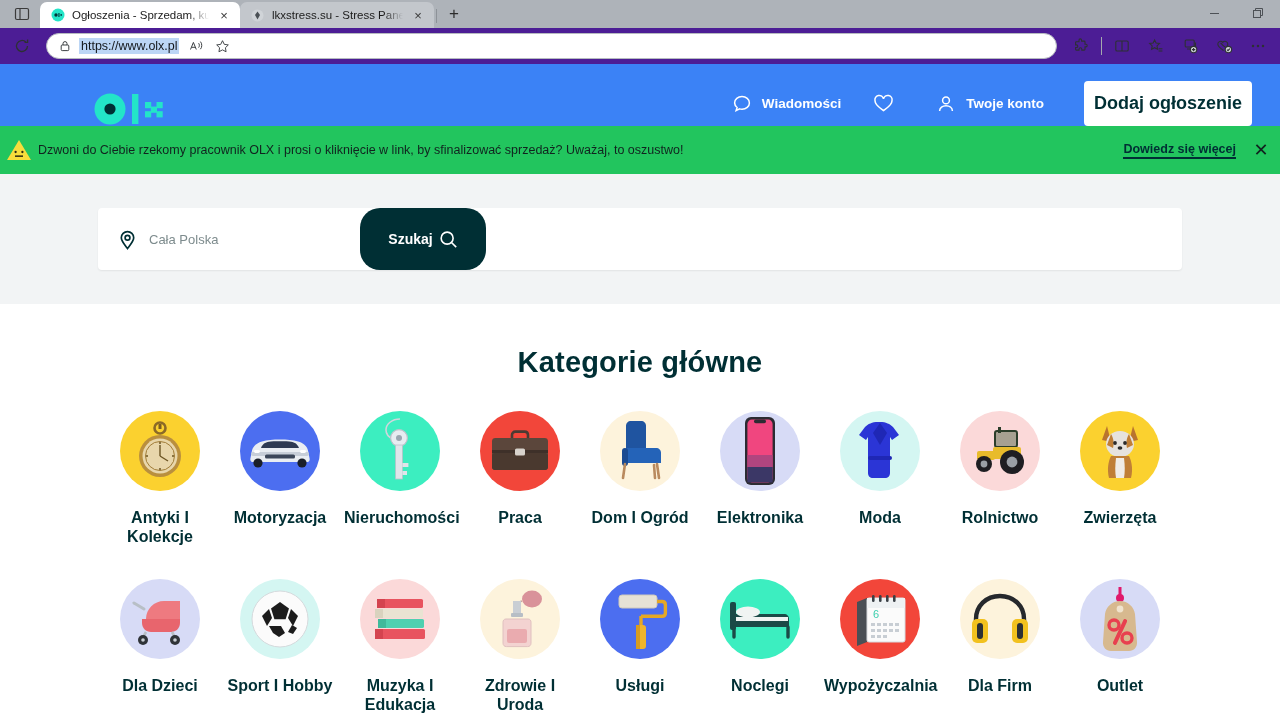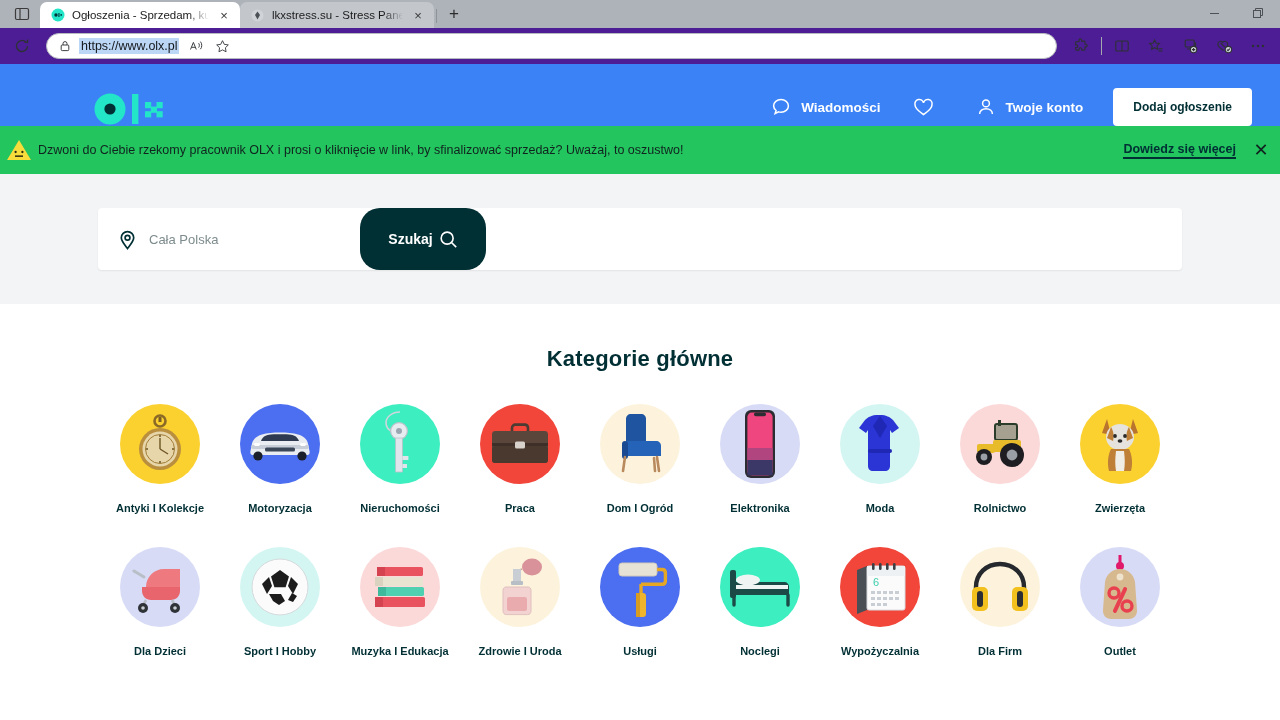--- a/index.html
+++ b/index.html
@@ -86,22 +86,22 @@
     padding: 0 28px 0 0;
   }
   #olx-logo { margin-left: 94px; display: flex; align-items: center; gap: 3px; }
   #nav-right { margin-left: auto; display: flex; align-items: center; gap: 0; }
   .nav-item {
     display: flex; align-items: center; gap: 10px; color: #fff;
     font-size: 13.5px; font-weight: bold; padding: 8px 16px;
   }
   .nav-icon { display: flex; align-items: center; justify-content: center; }
   #add-ad-btn {
-    background: #ffffff; color: #002f34; font-size: 12px; font-weight: bold;
-    border-radius: 4px; padding: 12px 20px; margin-left: 14px;
+    background: #ffffff; color: #002f34; font-size: 18px; font-weight: bold;
+    border-radius: 4px; padding: 12px 10px; margin-left: 24px;
     white-space: nowrap;
   }
 
   
   #warn-banner {
     height: 48px; background: #22c55e; display: flex; align-items: center;
     padding-left: 0px; position: relative;
   }
   #warn-icon { width: 38px; display:flex; justify-content:center; align-items:center; margin-left: 0px;}
   #warn-text { font-size: 12.5px; color: #11231f; margin-left: 0px; }
@@ -134,36 +134,36 @@
   #loc-placeholder { color: #7d8b8d; font-size: 13px; }
   #search-btn {
     width: 126px; background: #002f34; color: #fff; display: flex;
     align-items: center; justify-content: center; gap: 6px;
     font-size: 14px; font-weight: bold; border-radius: 20px;
   }
 
   
   #cats-section { background: #fff; padding-top: 42px; }
   #cats-title {
-    text-align: center; font-size: 22px; font-weight: bold; color: #002f34;
+    text-align: center; font-size: 29px; font-weight: bold; color: #002f34;
     letter-spacing: .2px;
   }
   .cat-row {
     display: flex; justify-content: center; gap: 0px; margin-top: 32px;
   }
   .cat {
     width: 120px; display: flex; flex-direction: column; align-items: center;
   }
   .cat-circle {
     width: 80px; height: 80px; border-radius: 50%;
     display: flex; align-items: center; justify-content: center;
     overflow: hidden;
   }
   .cat-label {
-    margin-top: 18px; font-size: 11px; font-weight: bold; color: #002f34;
+    margin-top: 18px; font-size: 16px; font-weight: bold; color: #002f34;
     text-align: center; line-height: 1.18; max-width: 112px;
   }
   svg { display: block; }
 </style>
 </head>
 <body>
 
 <div id="browser-chrome">
 
   <div id="tabstrip">

